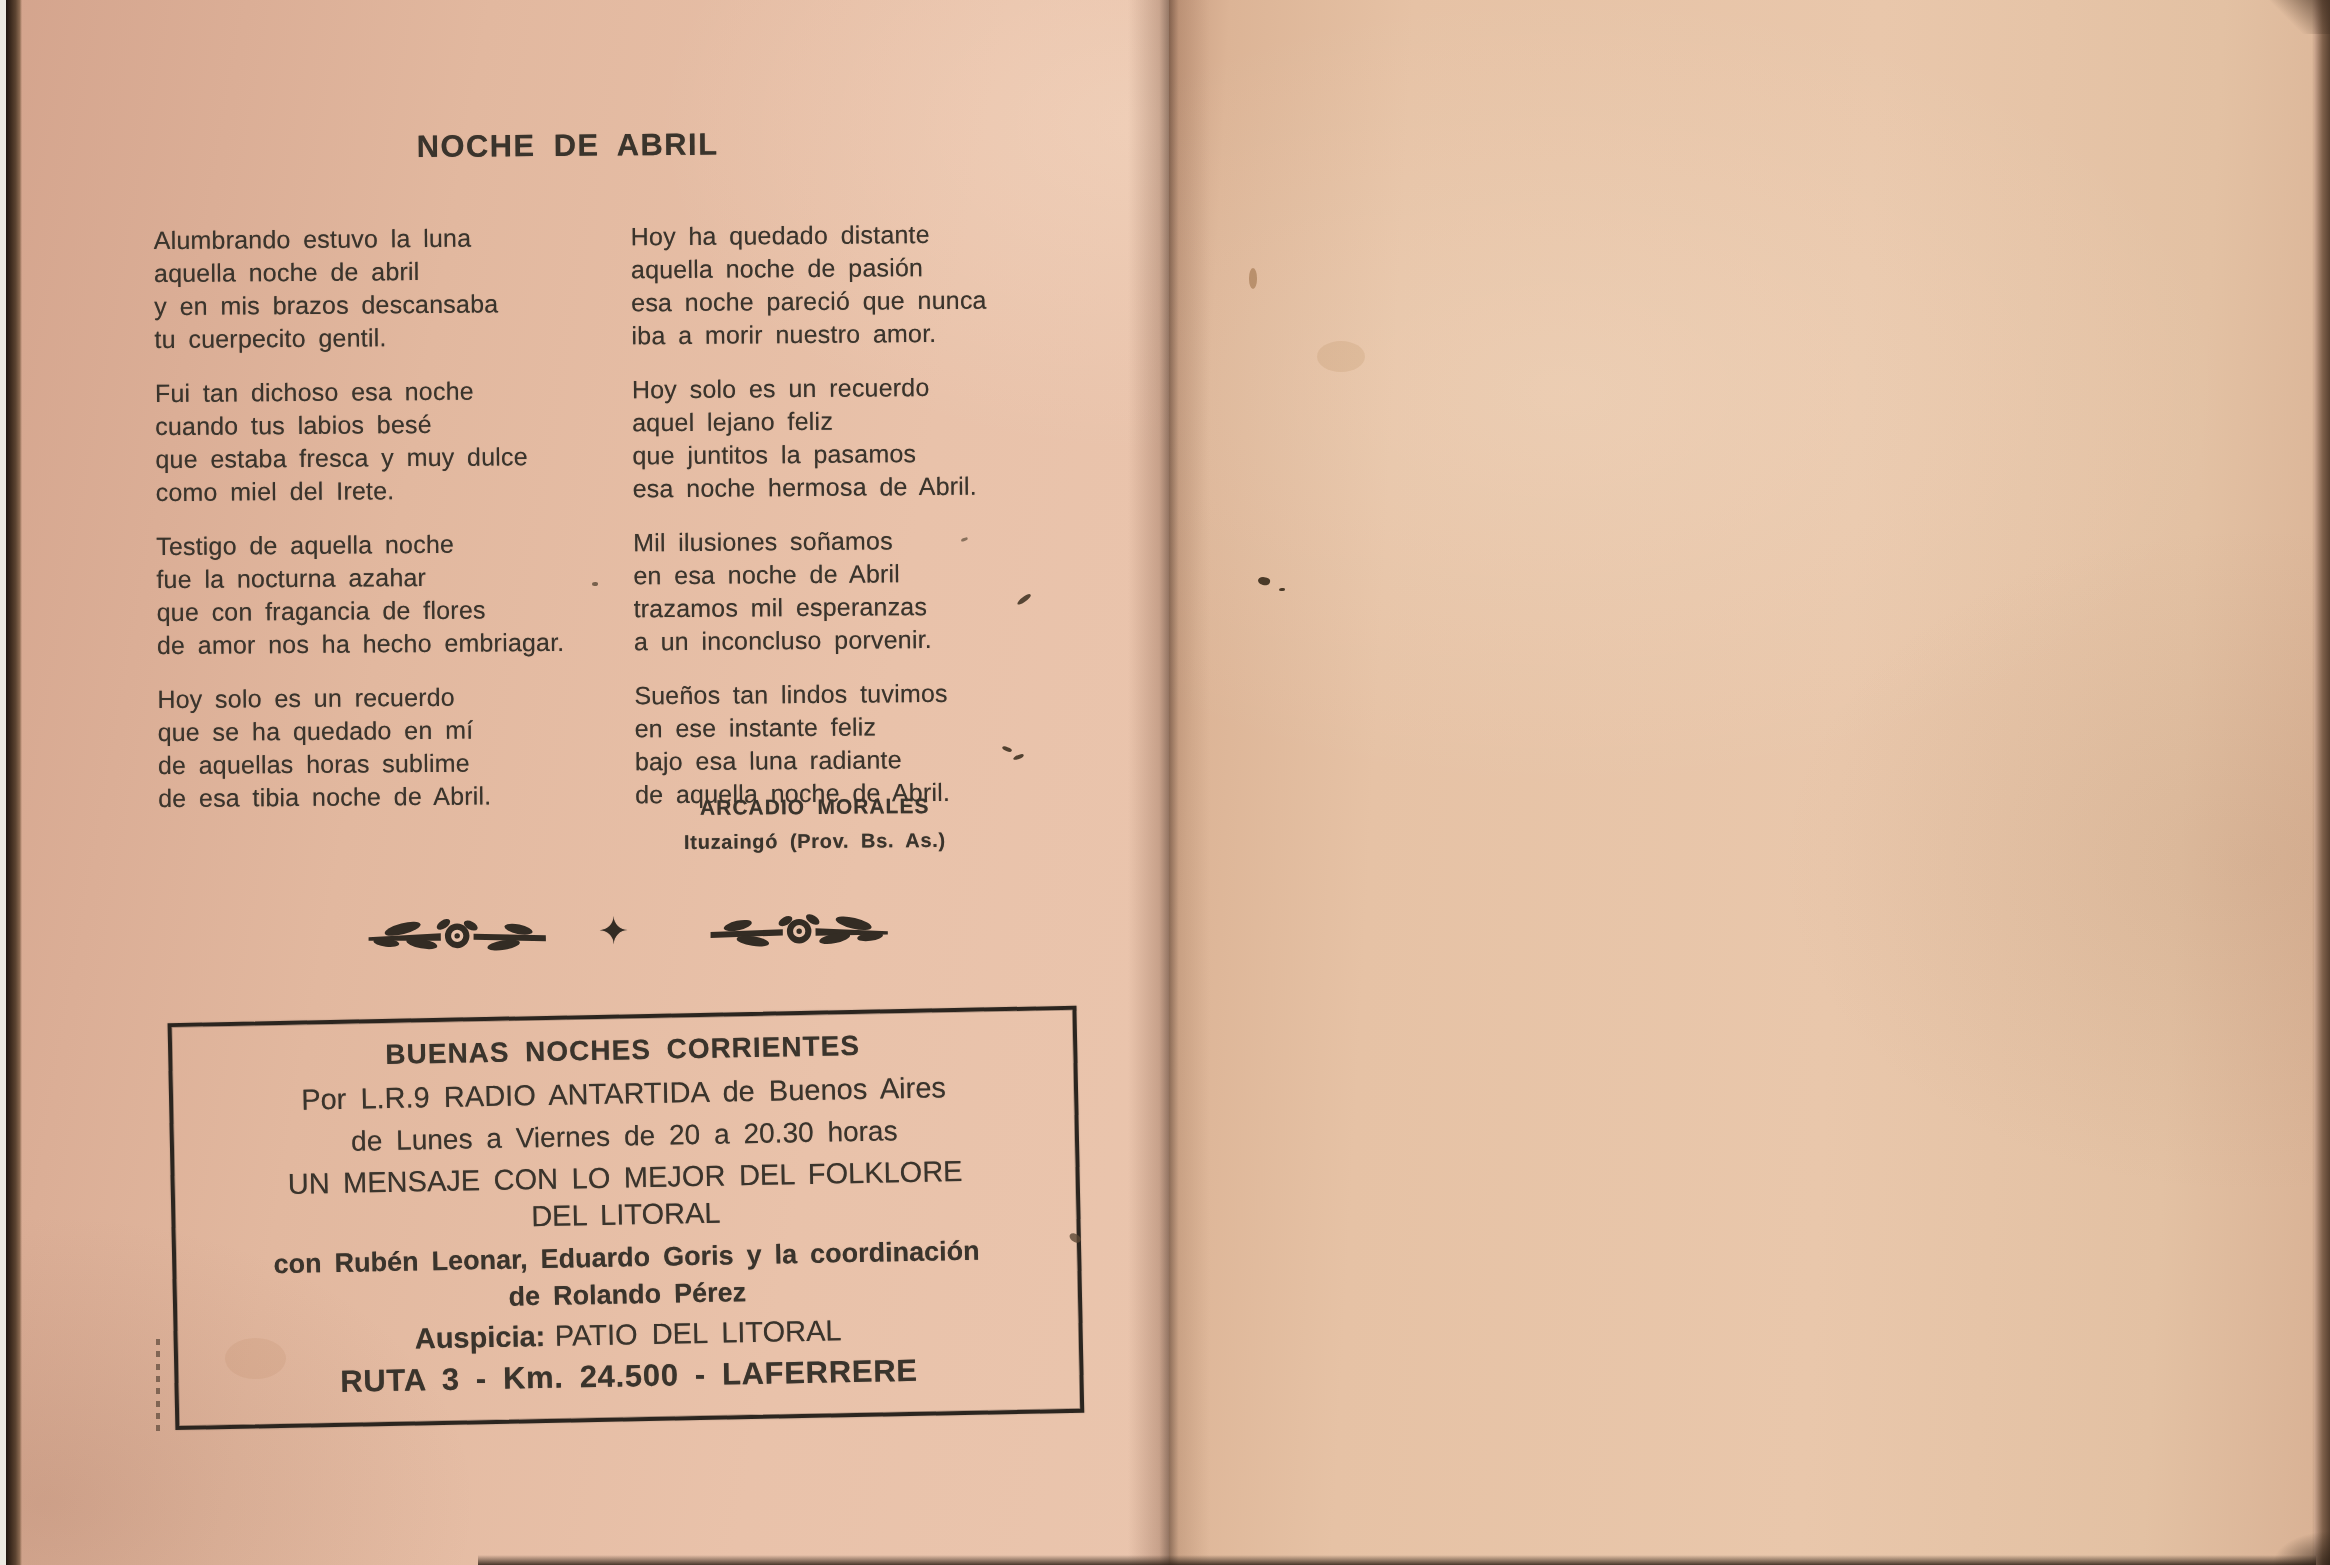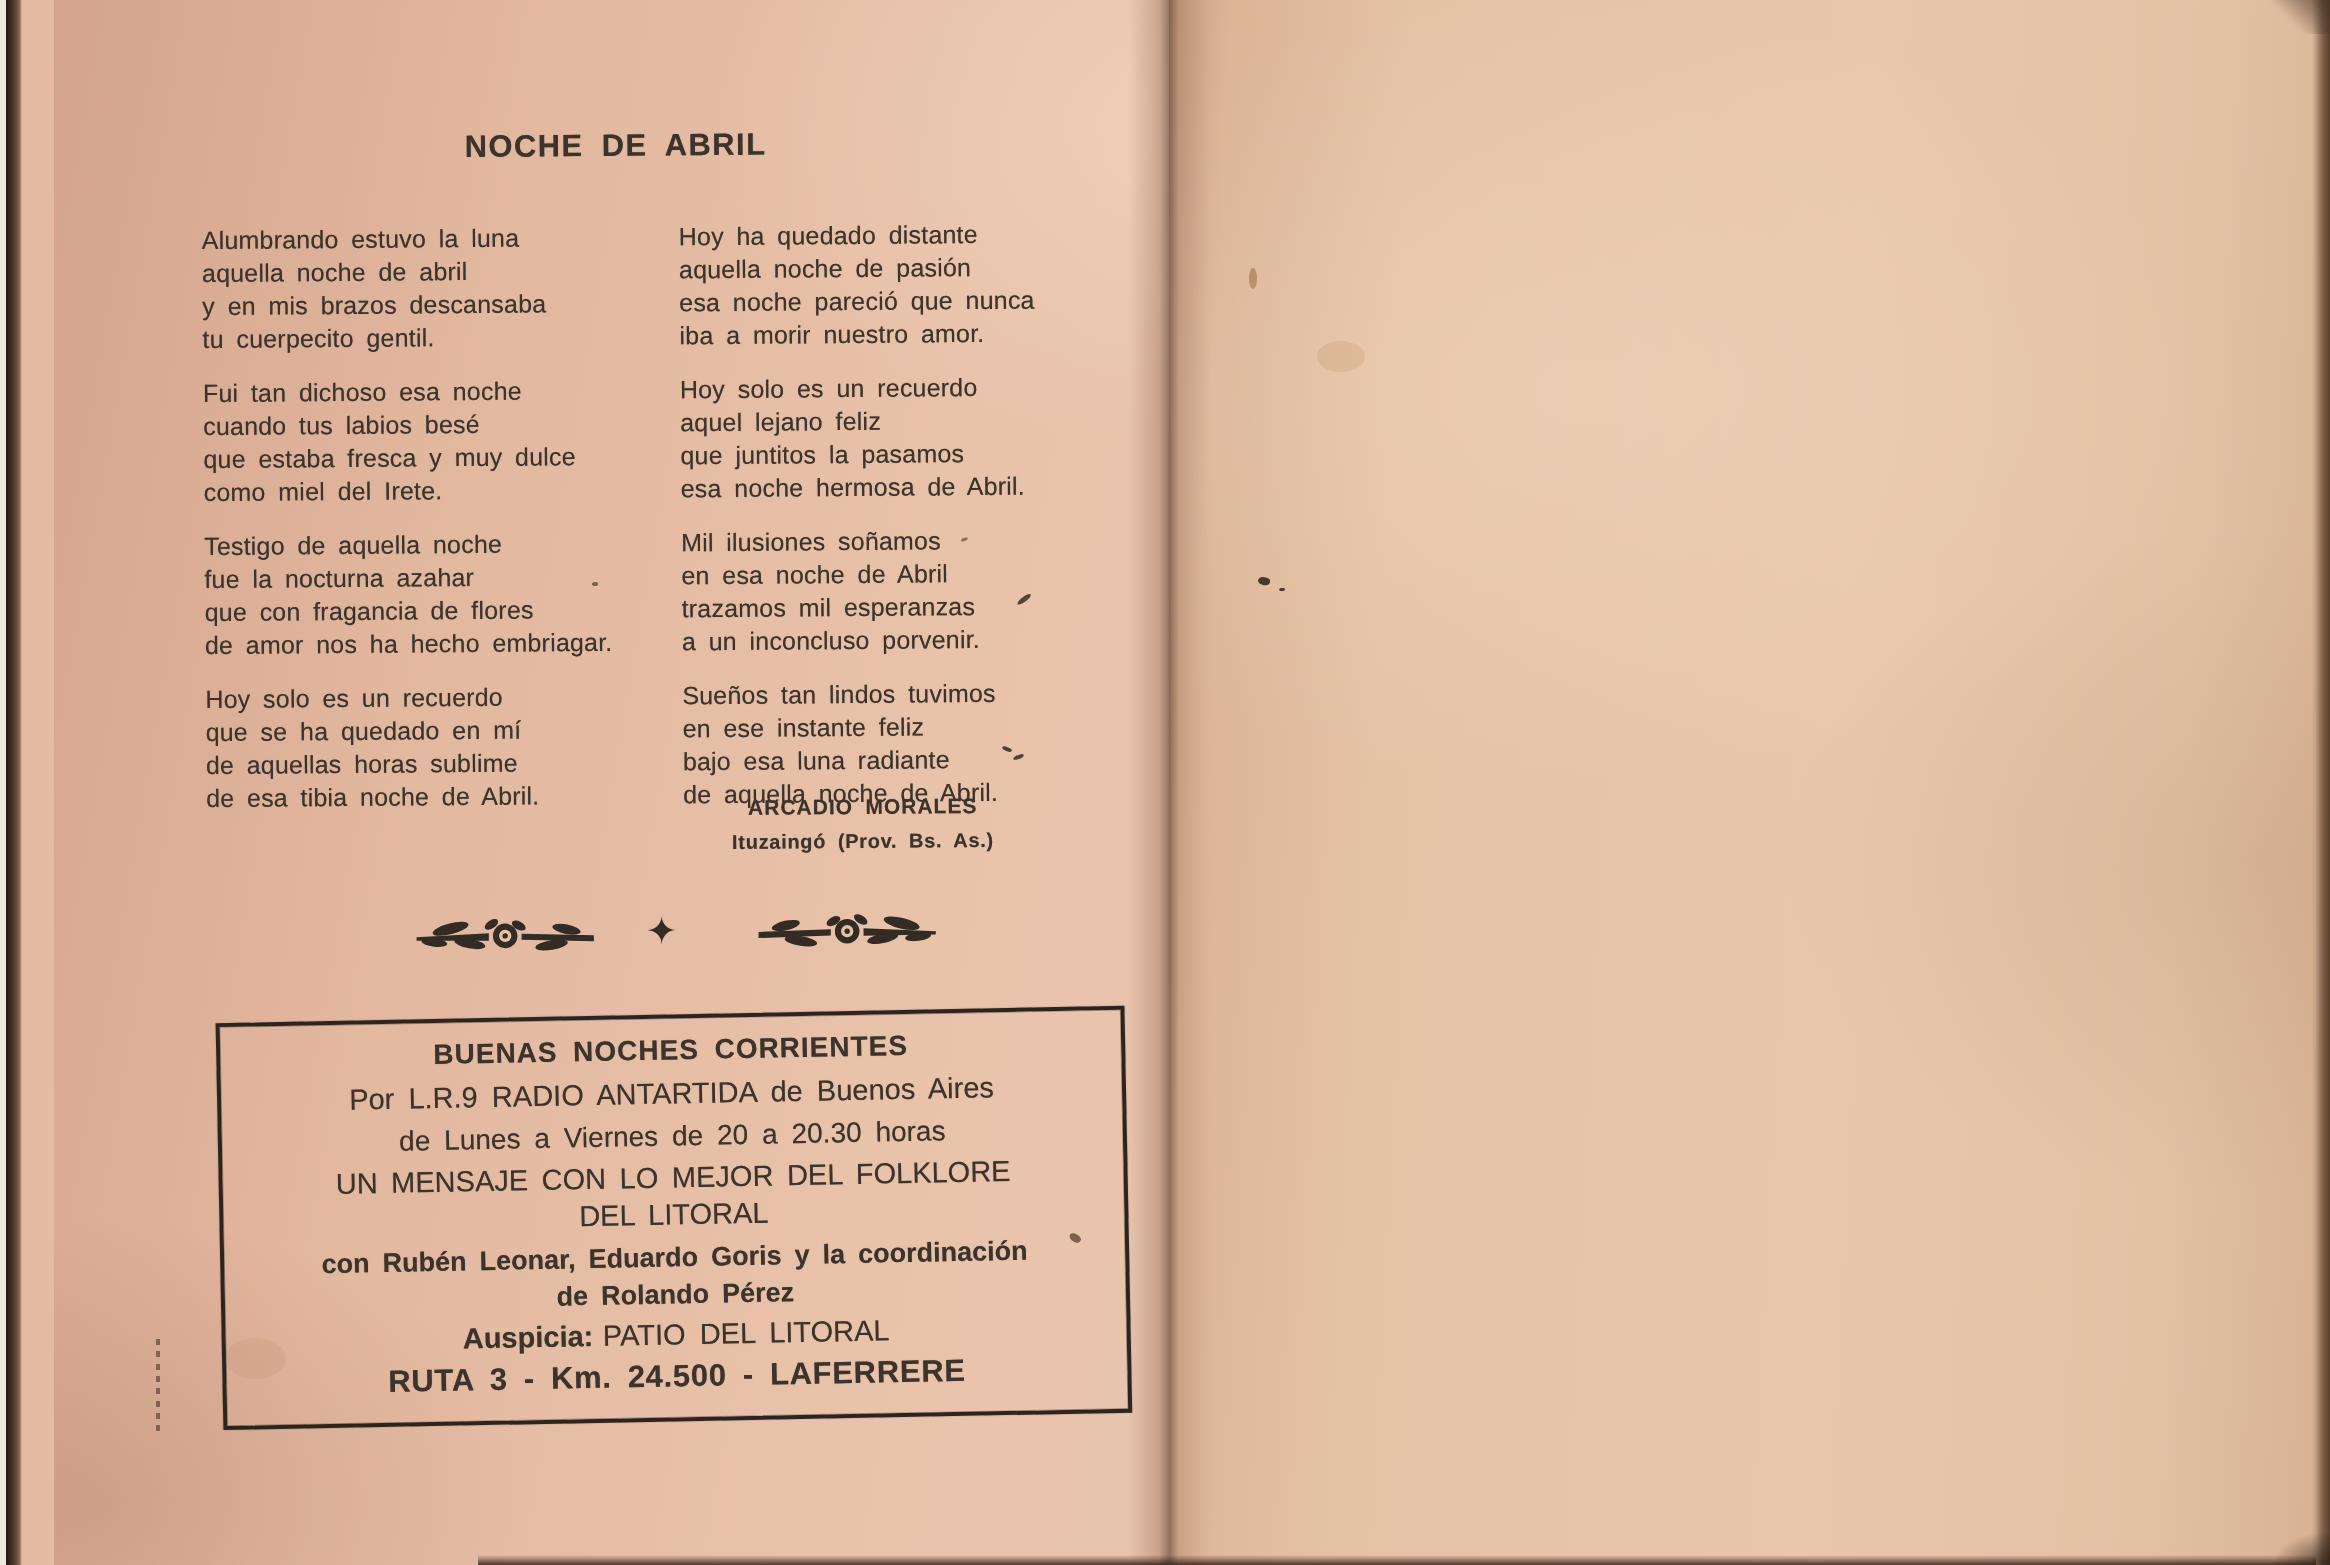--- a/index.html
+++ b/index.html
@@ -12,21 +12,20 @@
     background:#e4bca4;
   }
   
   .page{position:absolute;top:0;height:1565px;}
   #page-left{
     left:5.5px;width:1343px;
     background:
       radial-gradient(819px 546px at 85% 8%, rgba(255,236,216,.28), transparent 60%),
       radial-gradient(614px 410px at 3% 96%, rgba(140,90,70,.20), transparent 70%),
       linear-gradient(100deg,#d4a48d 0%,#e2b89f 30%,#e9c2aa 62%,#eac6ae 100%);
-    margin-left: 48px;
   }
   #page-right{
     left:1169px;width:1145px;
     background:
       radial-gradient(683px 478px at 95% 55%, rgba(150,105,75,.12), transparent 70%),
       radial-gradient(1024px 614px at 35% 25%, rgba(255,242,224,.20), transparent 65%),
       linear-gradient(93deg,#c89d81 0%,#dcb496 5%,#e6c2a5 20%,#e9c7ab 58%,#e3c1a3 86%,#d9b295 100%);
   }
   
   .edge-left-white{position:absolute;left:0;top:0;width:6.1px;height:100%;background:#ece9e1;}

